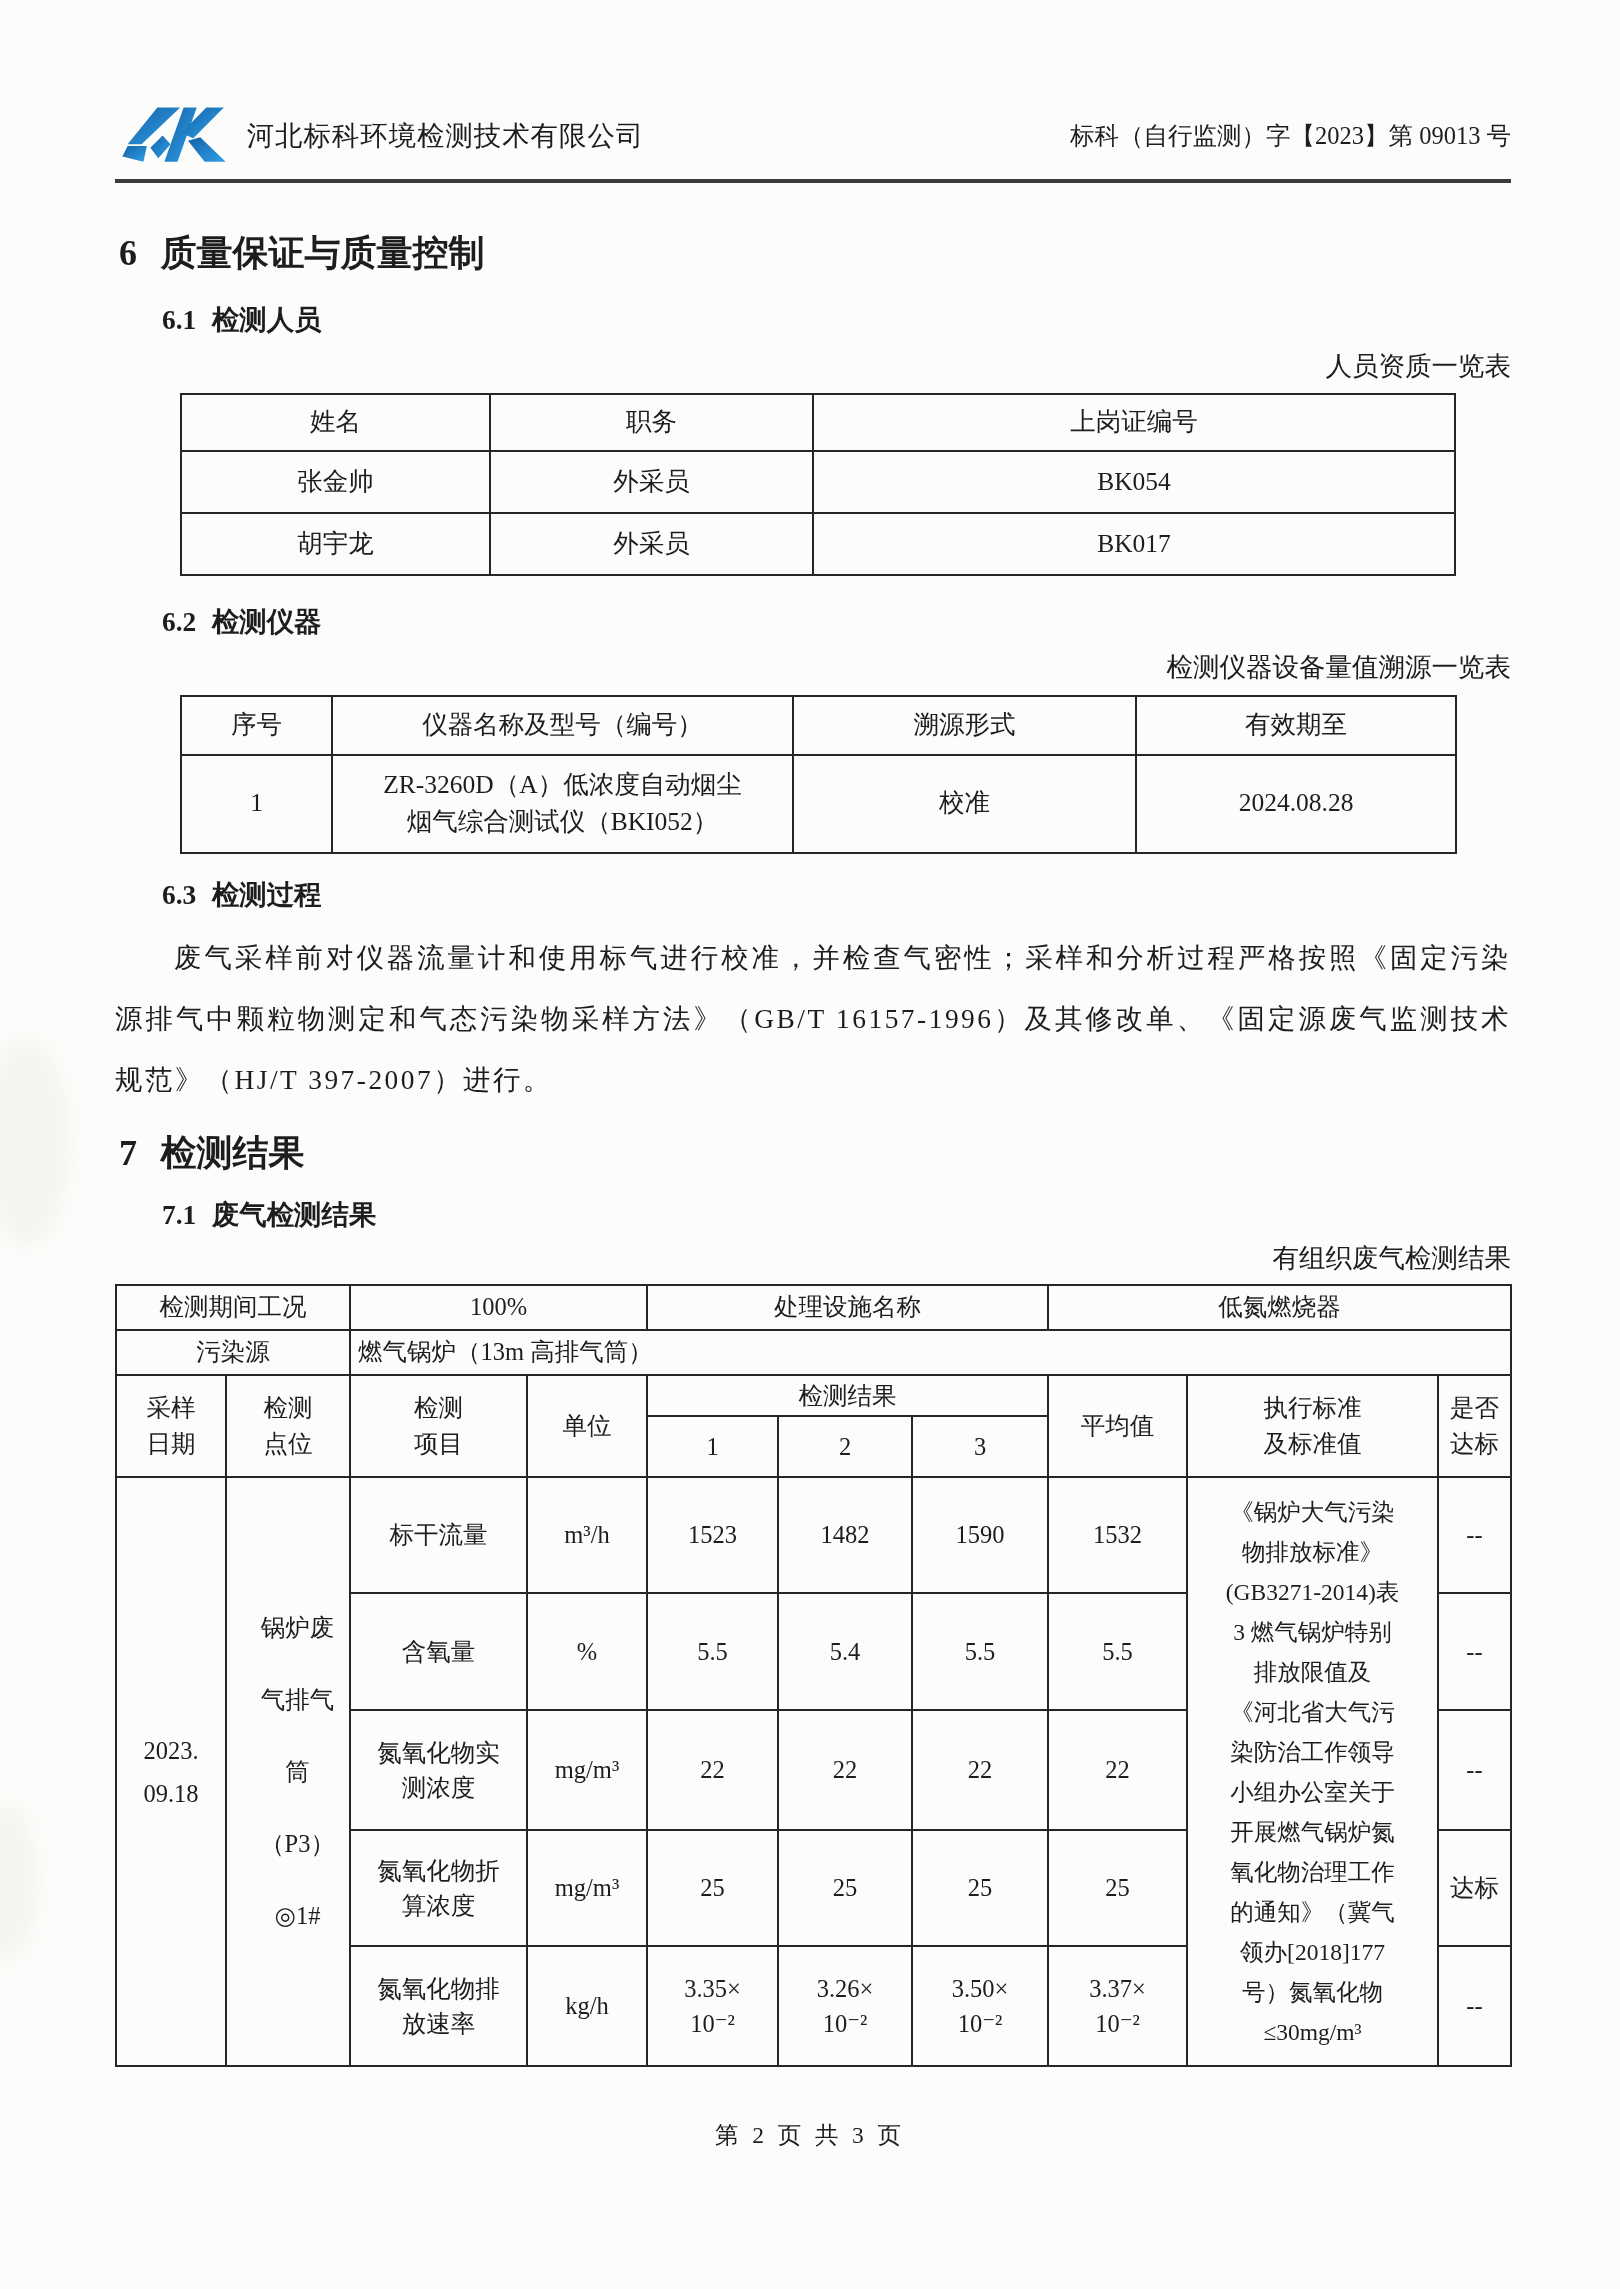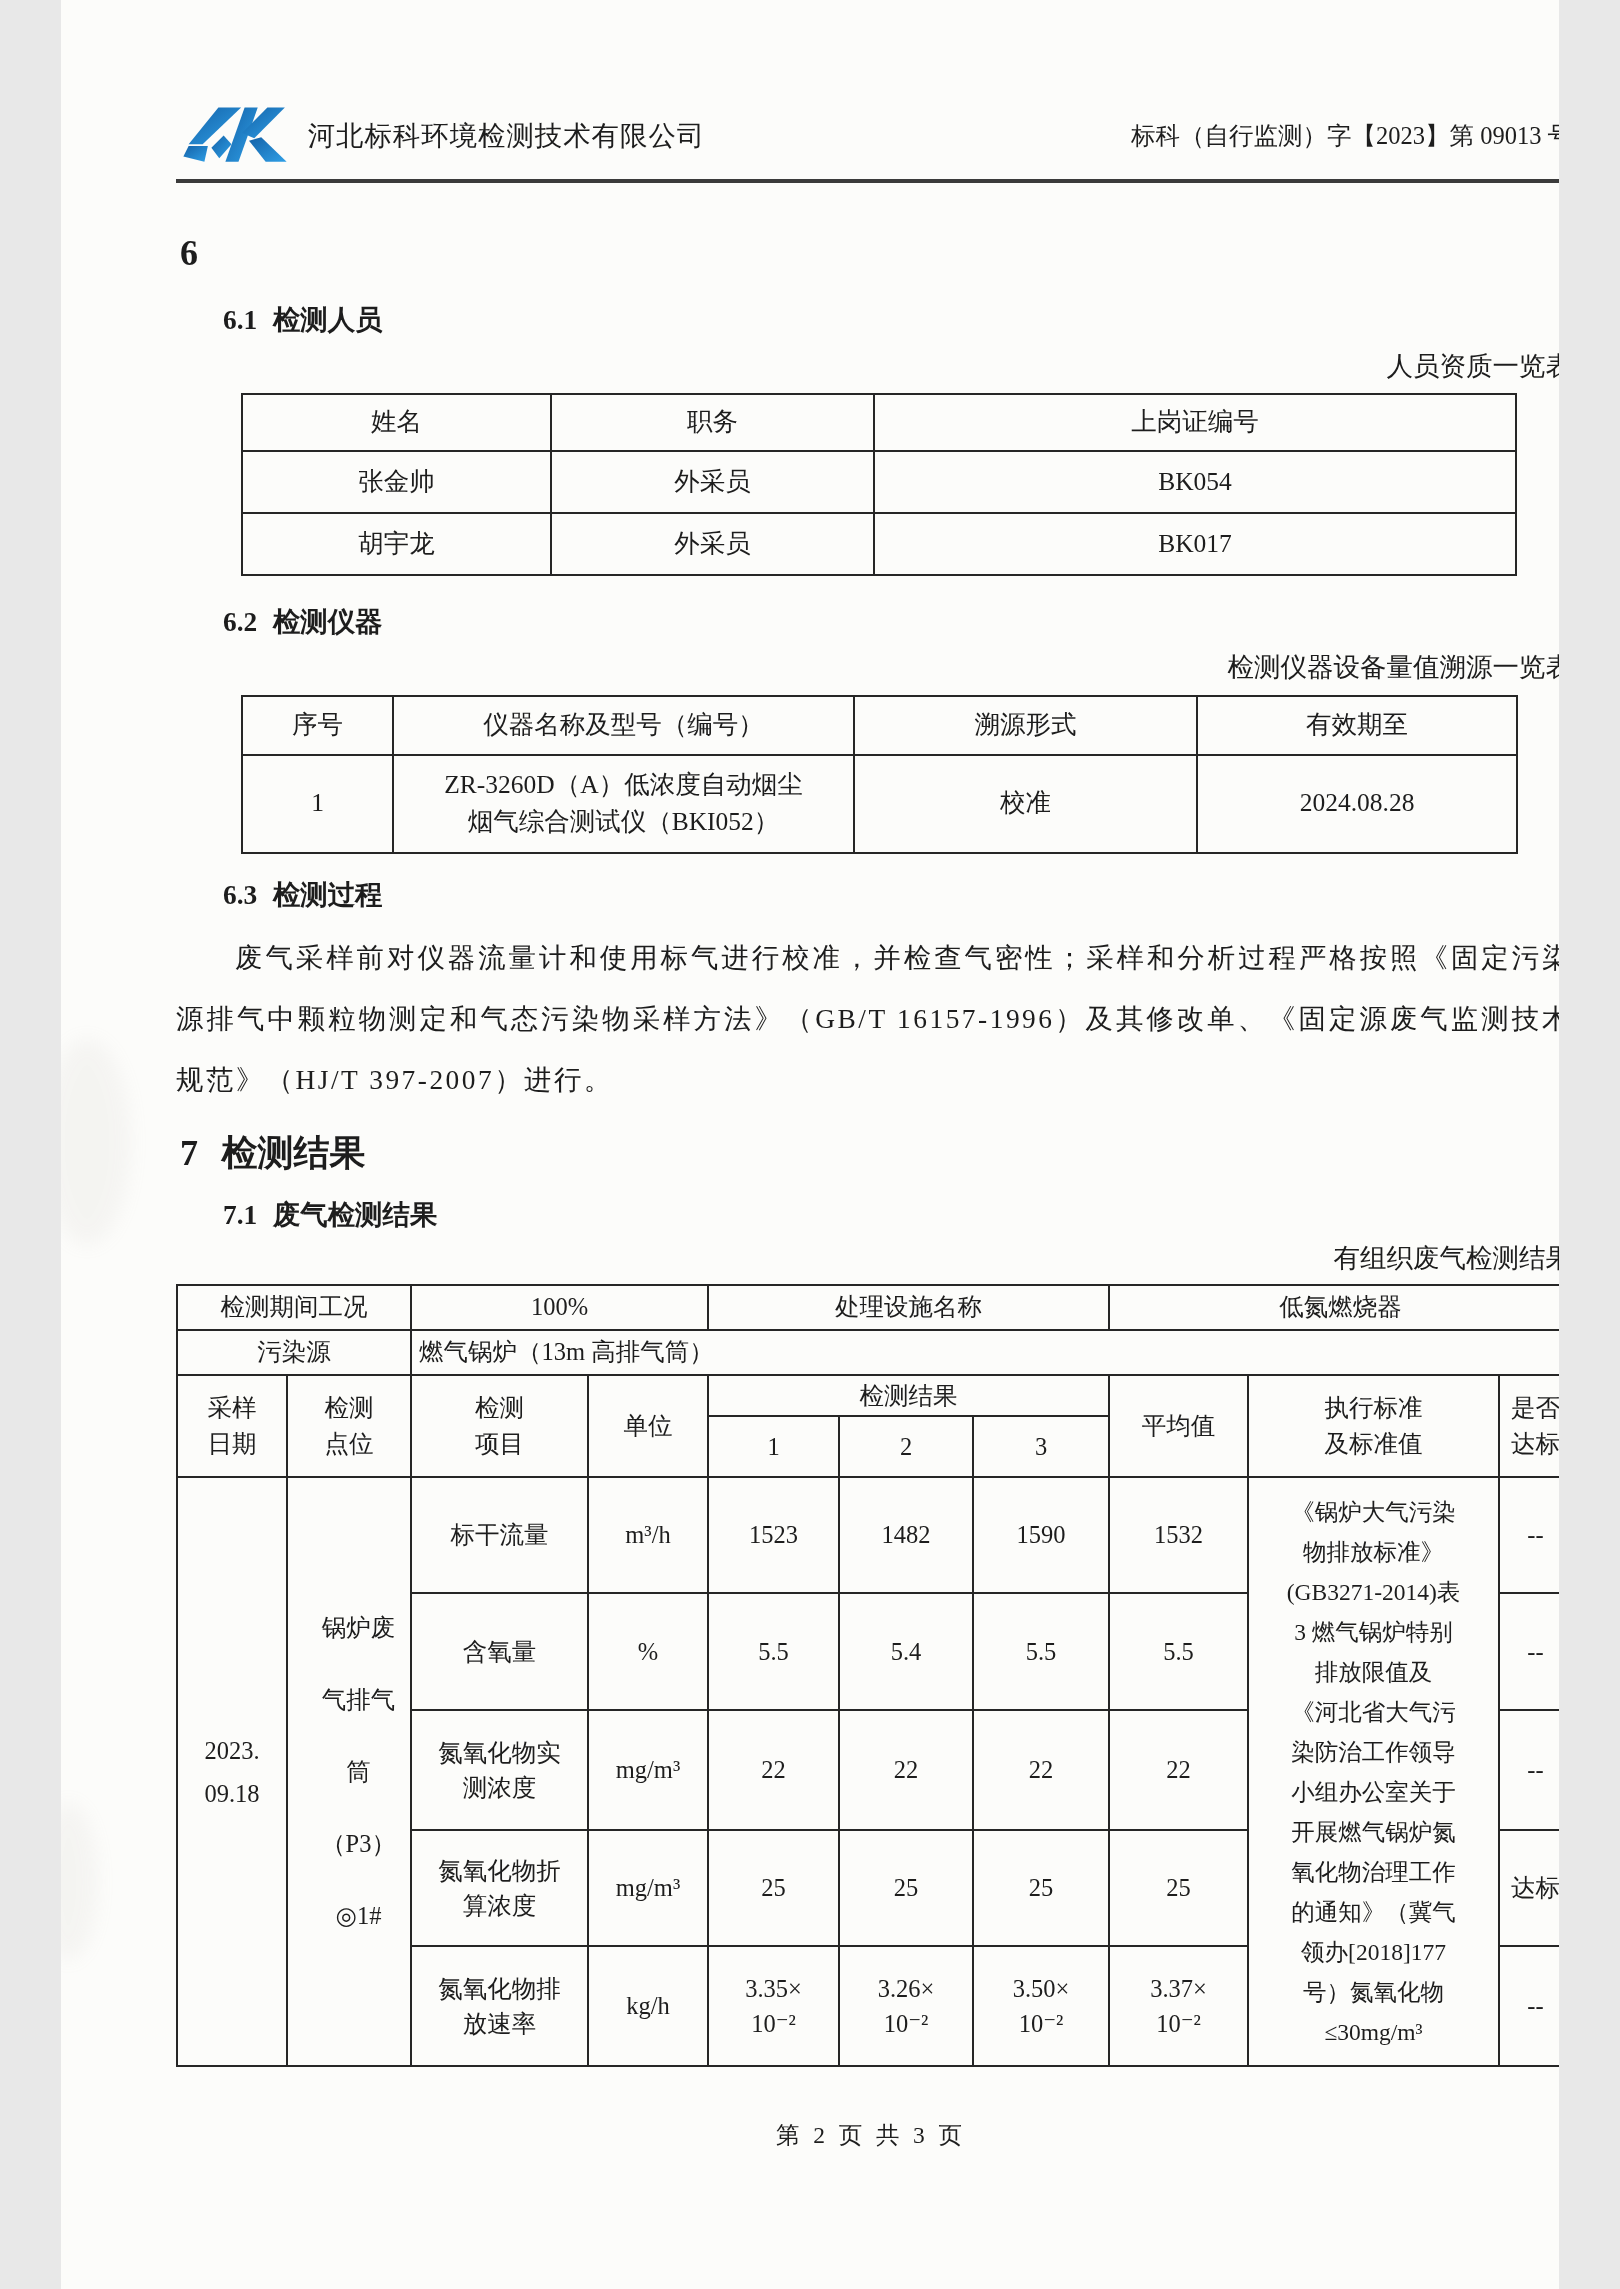--- a/index.html
+++ b/index.html
@@ -1,17 +1,17 @@
 <!DOCTYPE html>
 <html><head>
 <meta charset="utf-8">
 <style>
   html,body { margin:0; padding:0; background:#e8e8e8; }
   .page {
-    position:relative; width:1498px; height:2290px; margin:0 auto;
+    position:relative; width:1620px; height:2290px; margin:0 auto;
     background:#fcfcfa; overflow:hidden;
     font-family:"Liberation Serif","DejaVu Serif",serif;
     color:#1d1d1d;
   }
   .content { position:absolute; left:115px; top:0; width:1396px; }
 
   
   .doc-header {
     display:flex; align-items:center; margin-top:104px;
     padding-bottom:11.8px; border-bottom:4.9px solid #3b3b3b;
@@ -105,20 +105,21 @@
           <polygon points="73,33 102,4 122,4 87,39"></polygon>
           <polygon points="81,42 100,66 124,66 95,38"></polygon>
         </g>
       </svg>
       <div class="company-name">河北标科环境检测技术有限公司</div>
       <div class="doc-number">标科（自行监测）字【2023】第 09013 号</div>
     </div>
 
     <div class="h1">
       <span>6</span>
+      <span>质量保证与质量控制</span>
     </div>
 
     <div class="h2">
       <span>6.1</span>
       <span>检测人员</span>
     </div>
 
     <div class="table-title">人员资质一览表</div>
 
     <table class="tbl narrow personnel-tbl">

